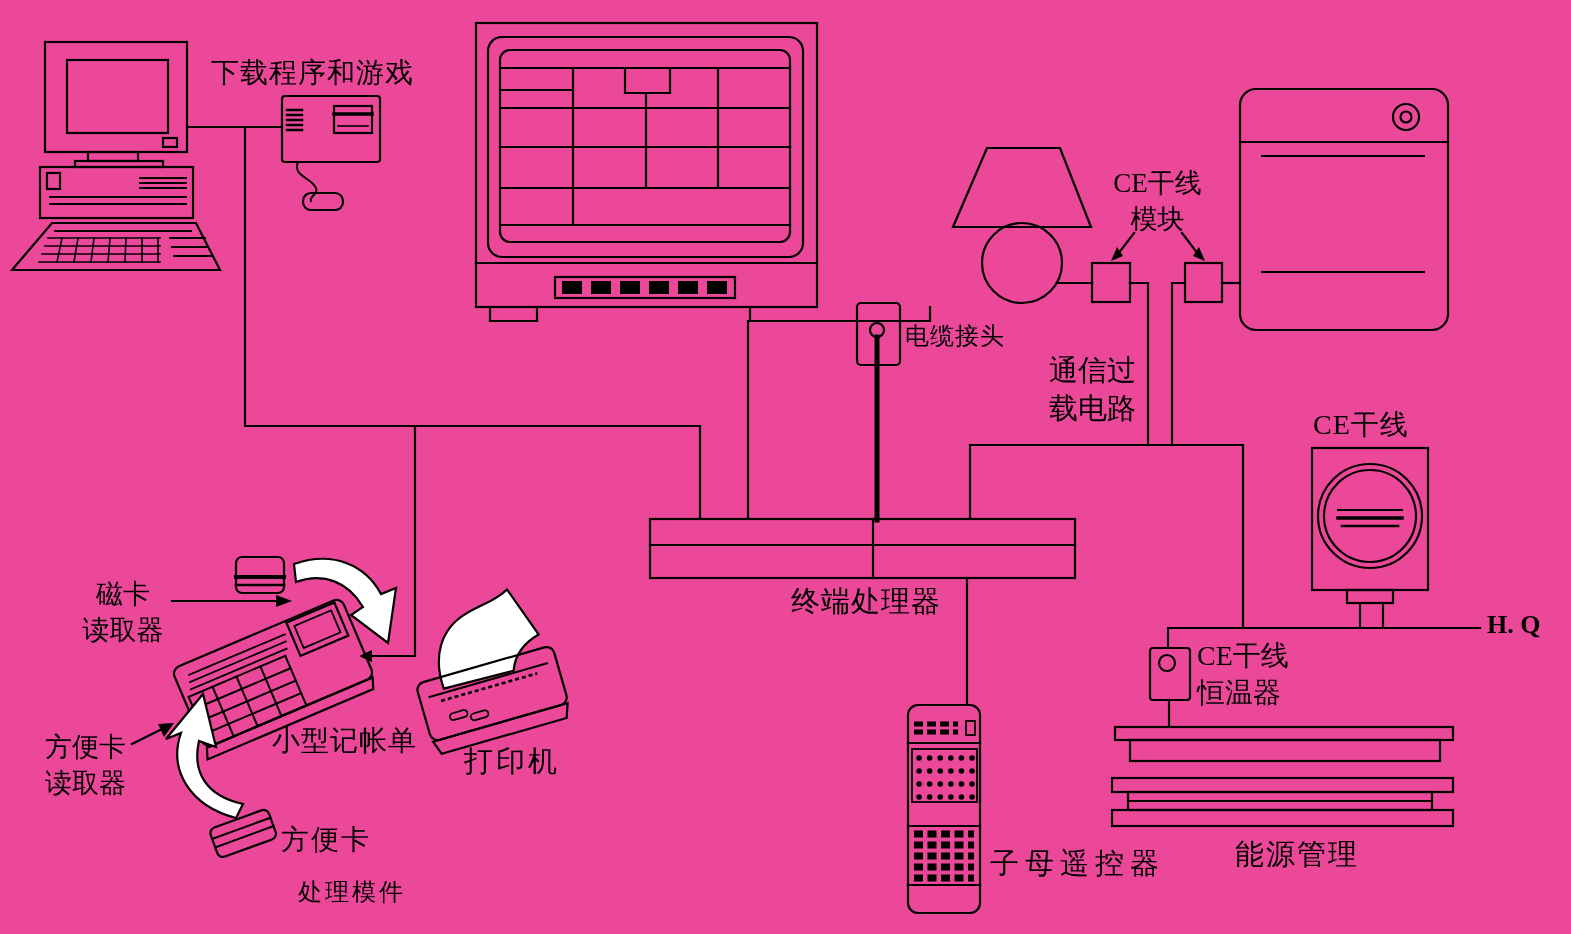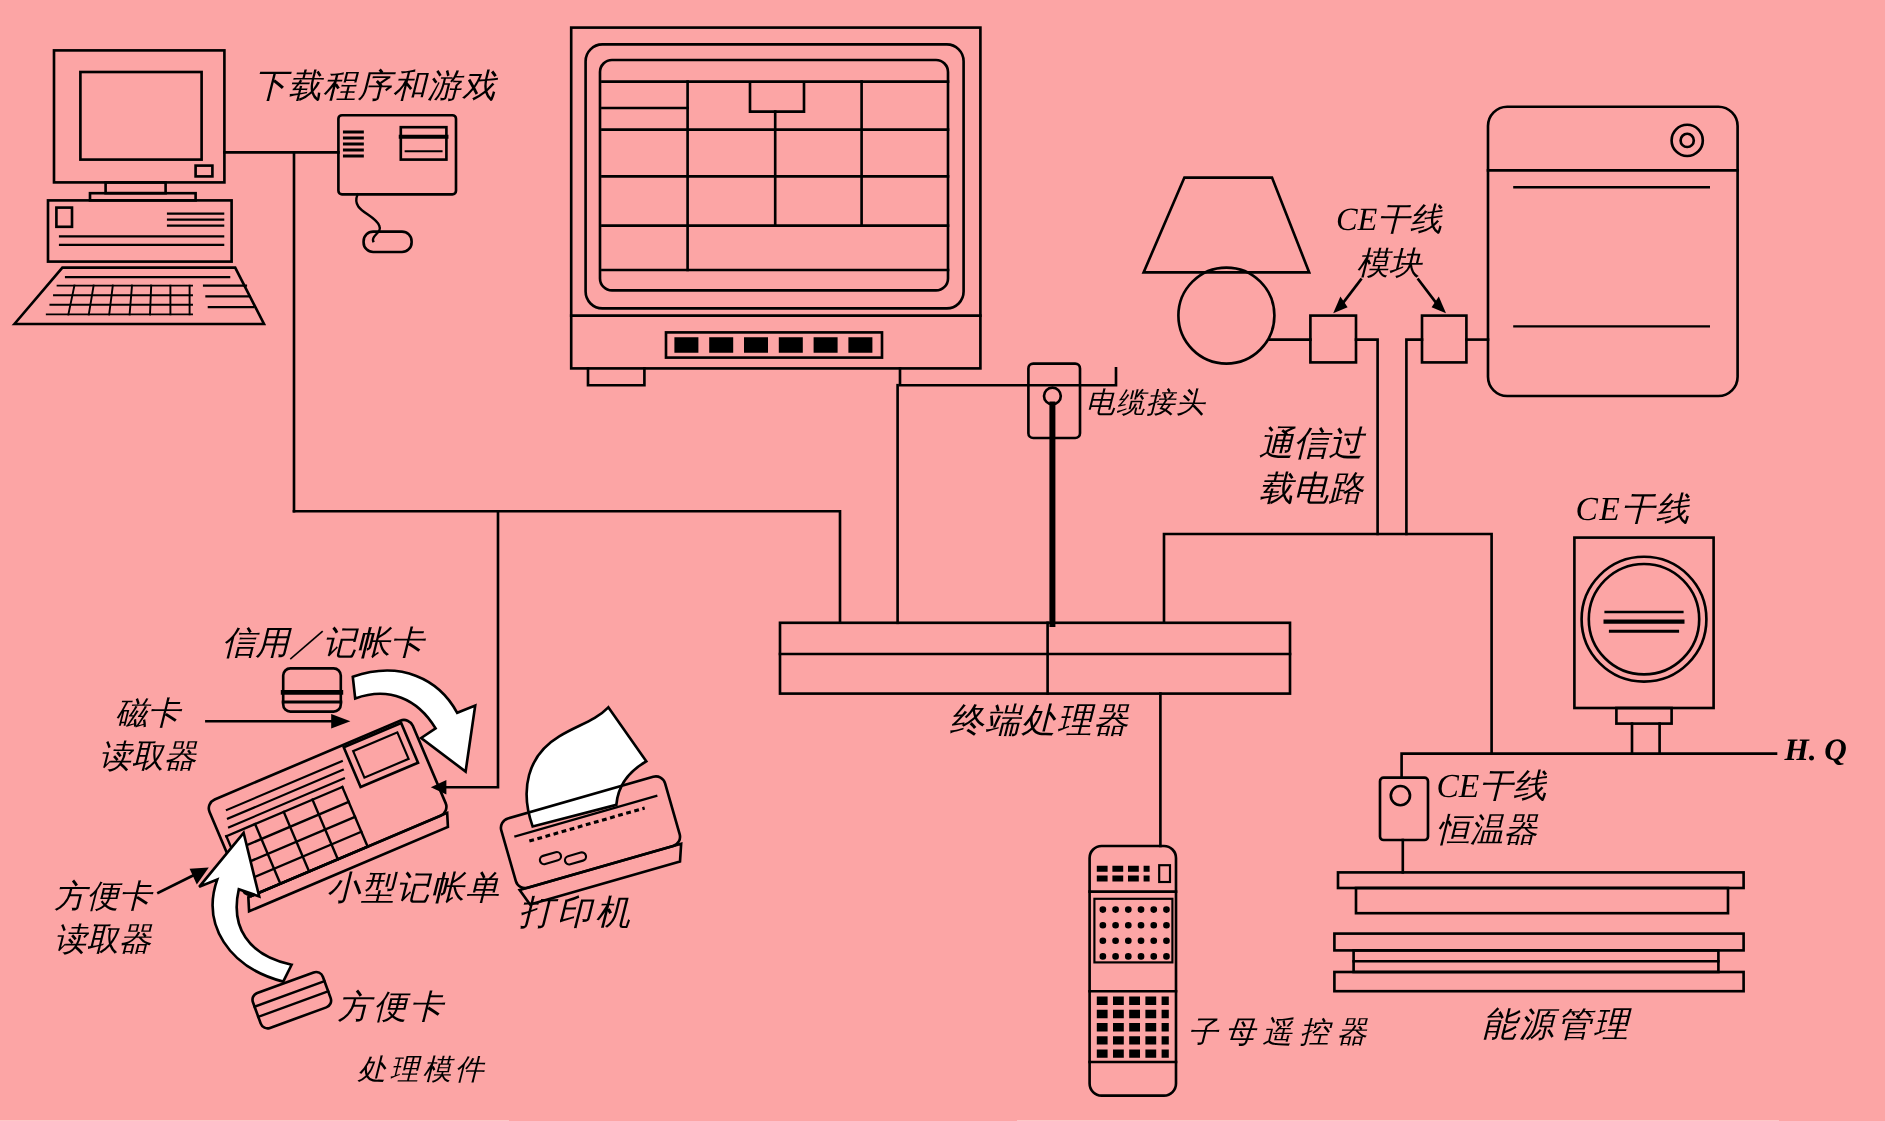--- a/index.html
+++ b/index.html
@@ -1,17 +1,17 @@
 <!DOCTYPE html>
 <html><head>
 <meta charset="utf-8">
 <style>
   html,body{margin:0;padding:0;background:#fff;}
-  #canvas{position:relative;width:1571px;height:934px;background:#fca5a5;overflow:hidden;
-          font-family:"Liberation Serif","DejaVu Serif",serif;color:#000;font-style:italic;}
+  #canvas{position:relative;width:1571px;height:934px;background:#ec4899;overflow:hidden;
+          font-family:"Liberation Serif","DejaVu Serif",serif;color:#000;}
   #art{position:absolute;left:0;top:0;}
   .lbl{position:absolute;white-space:nowrap;color:#000;line-height:1.32;}
   .ctr{text-align:center;}
 </style>
 </head>
 <body>
 
 <div id="canvas">
 
 <svg id="art" width="1571" height="934" viewBox="0 0 1571 934">
@@ -213,41 +213,40 @@
     <div>通信过</div>
     <div>载电路</div>
   </div>
 
   <div class="lbl" style="left:1313px;top:407px;font-size:28px;letter-spacing:1px;">CE干线</div>
 
   <div class="lbl" style="left:1487px;top:608px;font-size:26px;font-weight:600;">H. Q</div>
 
   <div class="lbl" style="left:791px;top:582px;font-size:29px;letter-spacing:1px;text-align:right;">终端处理器</div>
 
-  <div class="lbl" style="left:185px;top:519px;font-size:28px;">信用／记帐卡</div>
 
   <div class="lbl ctr" style="left:74px;top:577px;width:98px;font-size:27px;">
     <div>磁卡</div>
     <div>读取器</div>
   </div>
 
   <div class="lbl" style="left:45px;top:730px;font-size:27px;">
     <div>方便卡</div>
     <div>读取器</div>
   </div>
 
   <div class="lbl" style="left:272px;top:723px;font-size:28px;letter-spacing:1px;">小型记帐单</div>
 
-  <div class="lbl" style="left:432px;top:742px;font-size:29px;letter-spacing:3px;">打印机</div>
+  <div class="lbl" style="left:464px;top:742px;font-size:29px;letter-spacing:3px;">打印机</div>
 
   <div class="lbl" style="left:281px;top:822px;font-size:28px;letter-spacing:2px;">方便卡</div>
 
   <div class="lbl" style="left:298px;top:877px;font-size:24px;letter-spacing:3px;">处理模件</div>
 
-  <div class="lbl" style="left:990px;top:844px;font-size:25px;letter-spacing:6px;">子母遥控器</div>
+  <div class="lbl" style="left:990px;top:844px;font-size:29px;letter-spacing:6px;">子母遥控器</div>
 
   <div class="lbl" style="left:1197px;top:638px;font-size:28px;">
     <div>CE干线</div>
     <div>恒温器</div>
   </div>
 
   <div class="lbl" style="left:1235px;top:835px;font-size:29px;letter-spacing:2px;">能源管理</div>
 
 </div>
 

